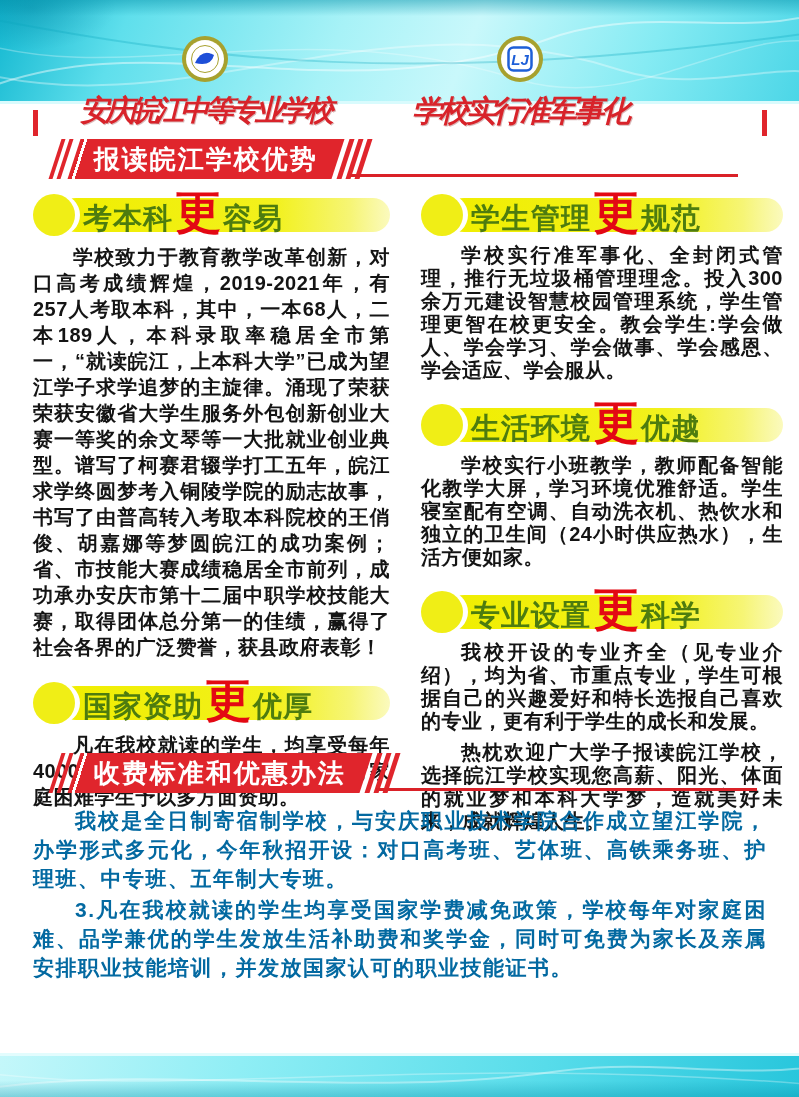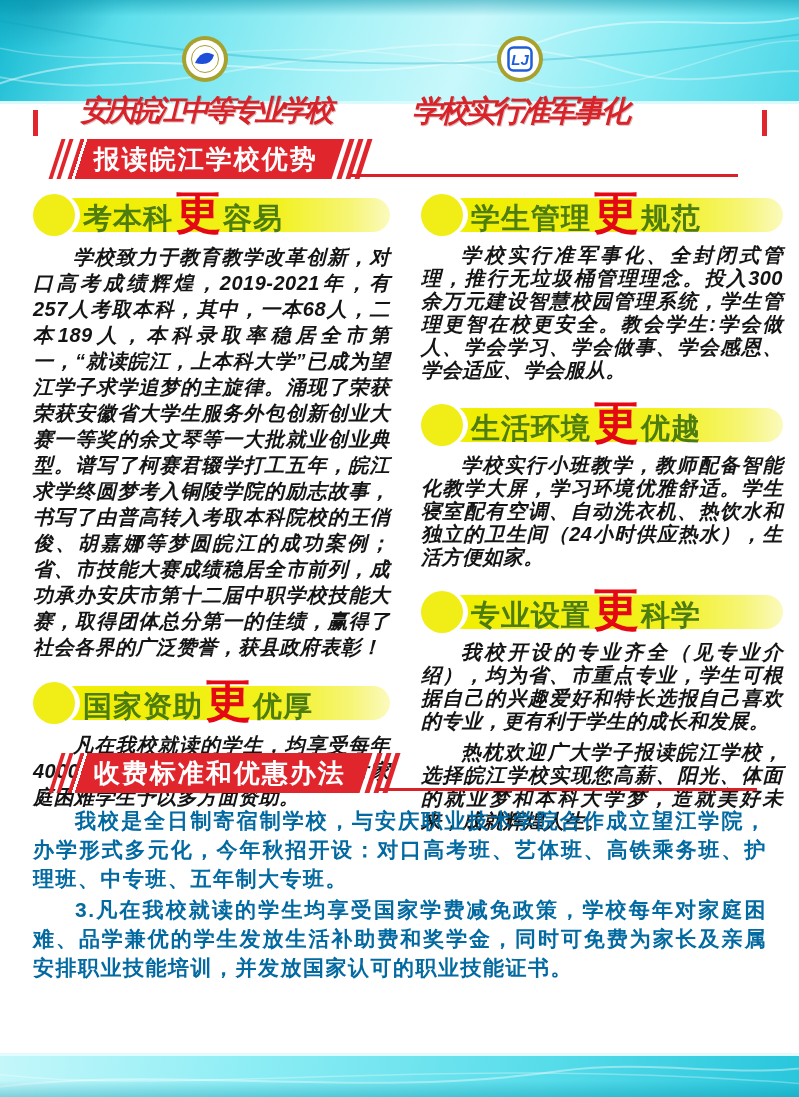--- a/index.html
+++ b/index.html
@@ -74,21 +74,21 @@
   }
   .pill .blue { color:#4d7c0f; font-size:29px; font-weight:bold; letter-spacing:1px; line-height:1; }
   .pill .geng { color:#e30813; font-size:46px; font-weight:900; line-height:.85; margin:0 2px; }
 
   
   .col { position:absolute; top:192px; }
   .col-left  { left:33px;  width:357px; }
   .col-right { left:421px; width:362px; }
   .col p {
     margin:6px 0 8px; color:#141414; text-align:justify; text-indent:2em;
-    font-weight:600; letter-spacing:.5px;font-style:italic;
+    font-weight:600; letter-spacing:.5px;
   }
   .col-left  p { font-size:20px; line-height:26px; }
   .col-right p { font-size:20px; line-height:23px; }
   .col .pill + p { margin-top:6px; }
   .col p + .pill { margin-top:20px; }
   .col-right .pill { margin-top:8px; }
   .col-right .pill:first-child { margin-top:0; }
   .col-right p.cont { text-indent:2em; margin-top:4px; }
 
   

